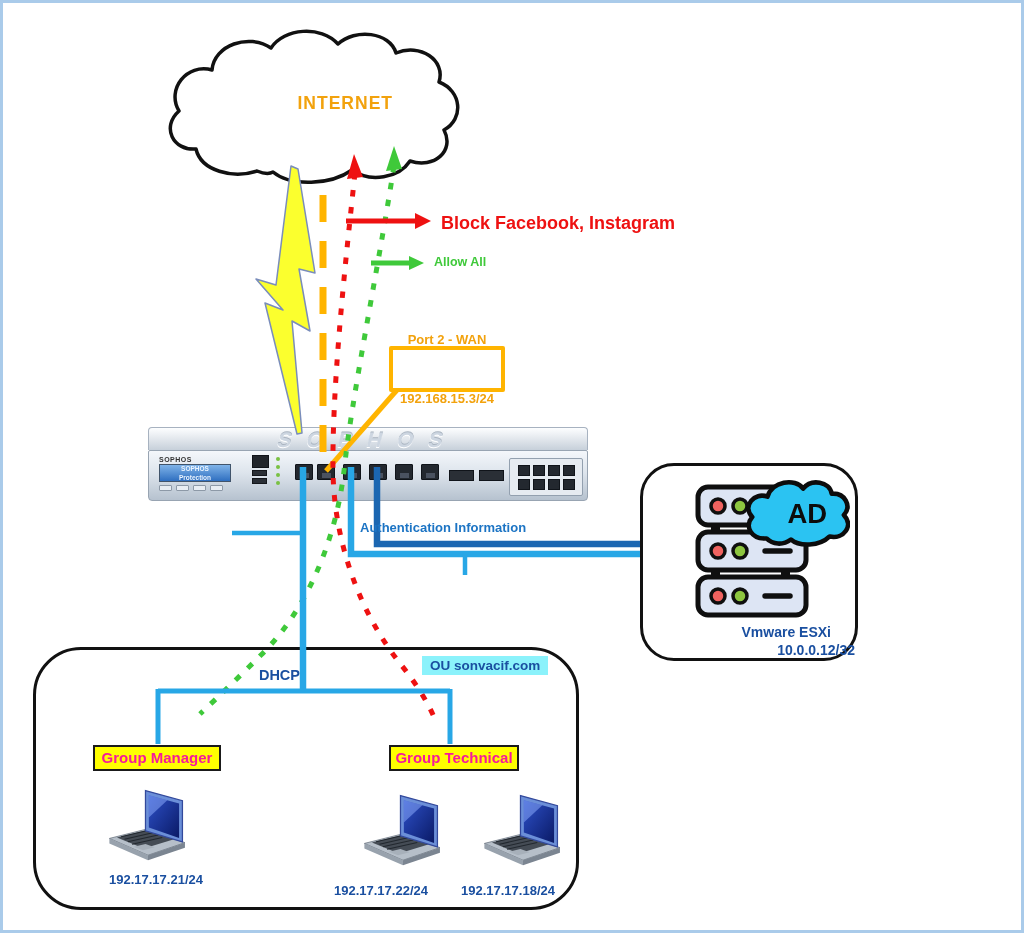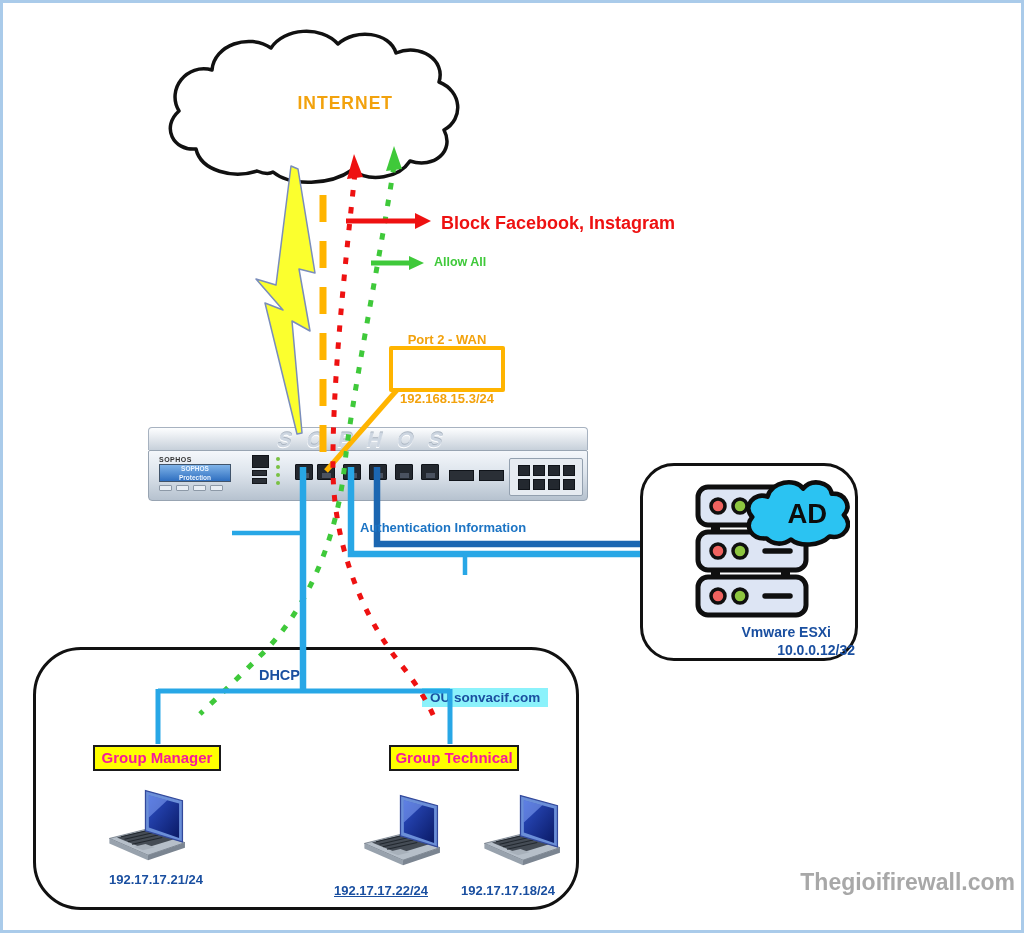--- a/index.html
+++ b/index.html
@@ -60,21 +60,21 @@
              border:1px solid #93a0af;border-radius:2px;display:flex;flex-wrap:wrap;
              align-content:center;justify-content:center;gap:3px;padding:2px 6px;}
   .fw-module i{width:12px;height:11px;background:#23282f;border:1px solid #10141a;}
 
   
   .group-label{position:absolute;background:var(--yellow);border:2.5px solid #1a1a1a;
                width:130px;height:26px;text-align:center;line-height:21px;
                font-weight:bold;font-size:15px;color:var(--magenta);}
 
   .ou-tag{position:absolute;background:var(--cyan-hl);color:var(--navy-text);
-          font-weight:bold;font-size:13.5px;padding:2px 8px;margin-top:32px;}
+          font-weight:bold;font-size:13.5px;padding:2px 8px;}
 
   .ip-label{position:absolute;width:130px;text-align:center;font-weight:bold;
             font-size:13px;color:var(--navy-text);}
 
   
   .cable{stroke:var(--light-blue);fill:none;}
   .navyline{stroke:var(--navy-line);fill:none;}
   .redline{stroke:var(--red);fill:none;}
   .greenline{stroke:var(--green);fill:none;}
   .orangeline{stroke:var(--orange);fill:none;}
@@ -144,21 +144,21 @@
         <use href="#laptop"></use>
       </svg>
     <svg class="abs" style="left:325px;top:143px;" width="84" height="74">
         <use href="#laptop"></use>
       </svg>
     <svg class="abs" style="left:445px;top:143px;" width="84" height="74">
         <use href="#laptop"></use>
       </svg>
 
     <div class="ip-label" style="left:55px;top:222px;">192.17.17.21/24</div>
-    <div class="ip-label" style="left:280px;top:233px;text-decoration:underline;">192.17.17.22/24</div>
+    <div class="ip-label" style="left:280px;top:233px;">192.17.17.22/24</div>
     <div class="ip-label" style="left:407px;top:233px;">192.17.17.18/24</div>
   </div>
 
   <div class="firewall">
     <div class="fw-top">
       <span class="fw-emboss">SOPHOS</span>
     </div>
     <div class="fw-front">
       <div class="fw-lcd-group">
         <div class="fw-brand">SOPHOS</div>
@@ -238,15 +238,14 @@
     <path class="navyline" d="M374,464 V541 H637" stroke-width="6.5"></path>
     <path class="cable" d="M155,688 H447" stroke-width="5"></path>
     <path class="cable" d="M155,686 V741" stroke-width="5"></path>
     <path class="cable" d="M447,686 V741" stroke-width="5"></path>
   </svg>
 
   <div class="lbl center" style="left:250px;top:90px;width:140px;font-size:17.5px;letter-spacing:1px;color:var(--orange-text);">INTERNET</div>
   <div class="lbl" style="left:438px;top:210px;font-size:18px;color:var(--red);">Block Facebook, Instagram</div>
   <div class="lbl" style="left:431px;top:252px;font-size:12.5px;color:var(--green);">Allow All</div>
   <div class="lbl" style="left:357px;top:517px;font-size:13px;color:var(--info-blue);">Authentication Information</div>
-  <div class="lbl" style="left:770px;top:866px;width:242px;text-align:right;font-size:23px;color:var(--gray-wm);">Thegioifirewall.com</div>
 
 </div>
 
 </body></html>

